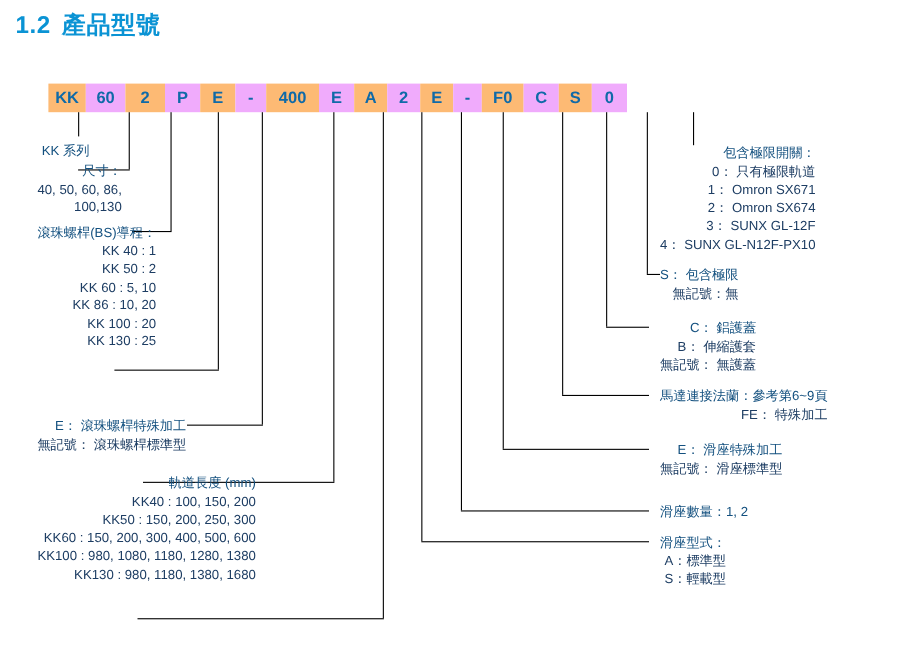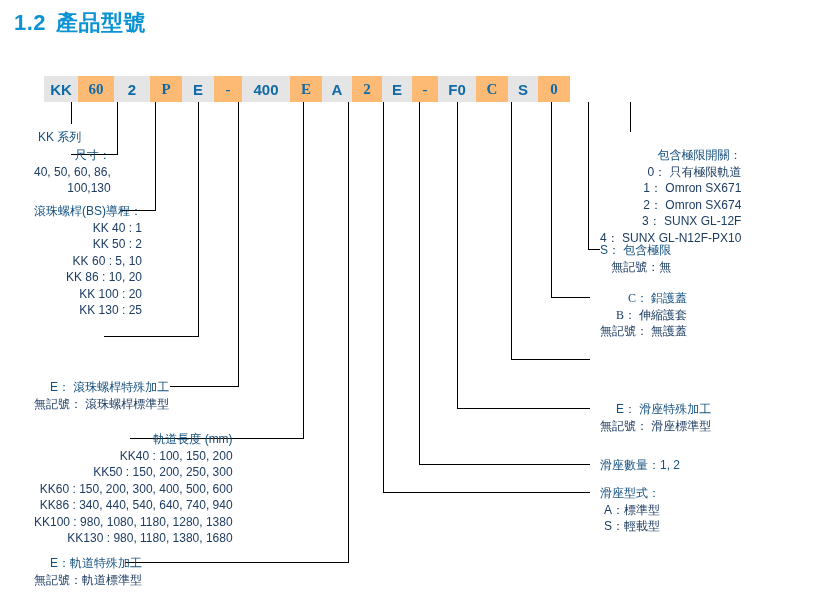--- a/index.html
+++ b/index.html
@@ -30,22 +30,22 @@
     display:flex;
     align-items:stretch;
   }
   .code-cell{
     display:flex;align-items:center;justify-content:center;
     font-size:15px;font-weight:bold;
     color:#0f6aa8;
     height:26px;
     box-sizing:border-box;
   }
-  .code-cell.sh-a{background:#e5e5e5;}
-  .code-cell.sh-b{background:#fdba74;font-family:Liberation Serif, serif;}
+  .code-cell.sh-a{background:#fdba74;}
+  .code-cell.sh-b{background:#f0abfc;}
 
   
   .vline{position:absolute;width:1px;background:#000;}
   .hline{position:absolute;height:1px;background:#000;}
 
   
   .lbl{
     position:absolute;
     font-size:12px;
     line-height:16.5px;
@@ -143,45 +143,44 @@
     </div>
   <div class="lbl" style="left:34px;top:379px;">
       <span class="ln hdr">E： 滾珠螺桿特殊加工</span>
       <span class="ln">無記號： 滾珠螺桿標準型</span>
     </div>
   <div class="lbl" style="left:34px;top:431px;">
       <span class="ln hdr">軌道長度 (mm)</span>
       <span class="ln">KK40 : 100, 150, 200</span>
       <span class="ln">KK50 : 150, 200, 250, 300</span>
       <span class="ln">KK60 : 150, 200, 300,  400,  500, 600</span>
-      <span class="ln">KK86 : 340, 440, 540, 640, 740, 940</span>
       <span class="ln">KK100 : 980, 1080, 1180, 1280, 1380</span>
       <span class="ln">KK130 : 980, 1180, 1380, 1680</span>
     </div>
-  <div class="lbl" style="left:34px;top:555px;">
-      <span class="ln hdr">E：軌道特殊加工</span>
-      <span class="ln">無記號：軌道標準型</span>
-    </div>
 
-  <div class="lbl" style="left:600px;top:147px;">
+  <div class="lbl" style="left:600px;top:131px;">
       <span class="ln hdr">包含極限開關：</span>
       <span class="ln">0： 只有極限軌道</span>
       <span class="ln">1： Omron SX671</span>
       <span class="ln">2： Omron SX674</span>
       <span class="ln">3： SUNX GL-12F</span>
       <span class="ln">4： SUNX GL-N12F-PX10</span>
     </div>
   <div class="lbl" style="left:600px;top:242px;">
       <span class="ln hdr">S： 包含極限</span>
       <span class="ln">無記號：無</span>
     </div>
-  <div class="lbl" style="left:600px;top:290px;font-family:Liberation Serif, serif;">
+  <div class="lbl" style="left:600px;top:290px;">
       <span class="ln hdr">C： 鋁護蓋</span>
       <span class="ln">B： 伸縮護套</span>
       <span class="ln">無記號： 無護蓋</span>
+    </div>
+  <div class="lbl" style="left:600px;top:352px;">
+      <span class="ln hdr">馬達連接法蘭：參考第6~9頁</span>
+      <span class="ln">FE： 特殊加工</span>
     </div>
   <div class="lbl" style="left:600px;top:401px;">
       <span class="ln hdr">E： 滑座特殊加工</span>
       <span class="ln">無記號： 滑座標準型</span>
     </div>
   <div class="lbl" style="left:600px;top:457px;">
       <span class="ln hdr">滑座數量：1, 2</span>
     </div>
   <div class="lbl" style="left:600px;top:485px;">
       <span class="ln hdr">滑座型式：</span>

